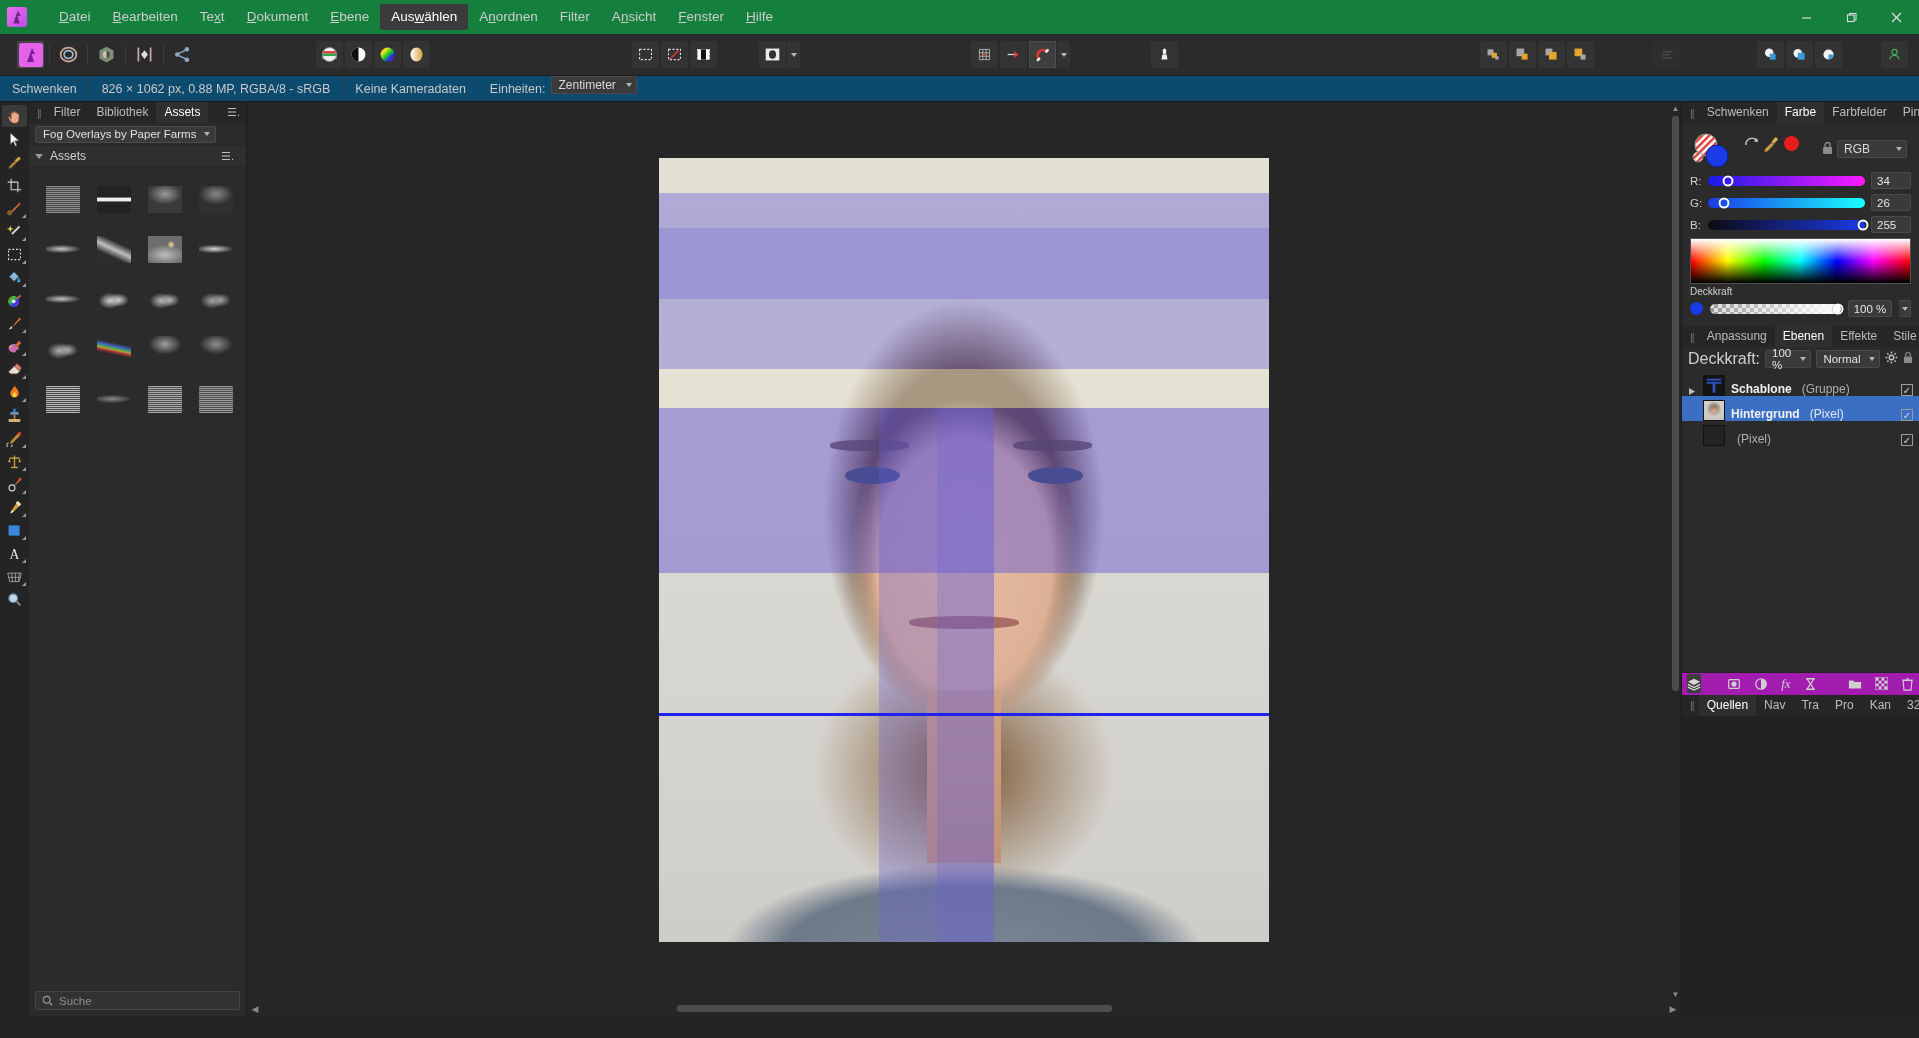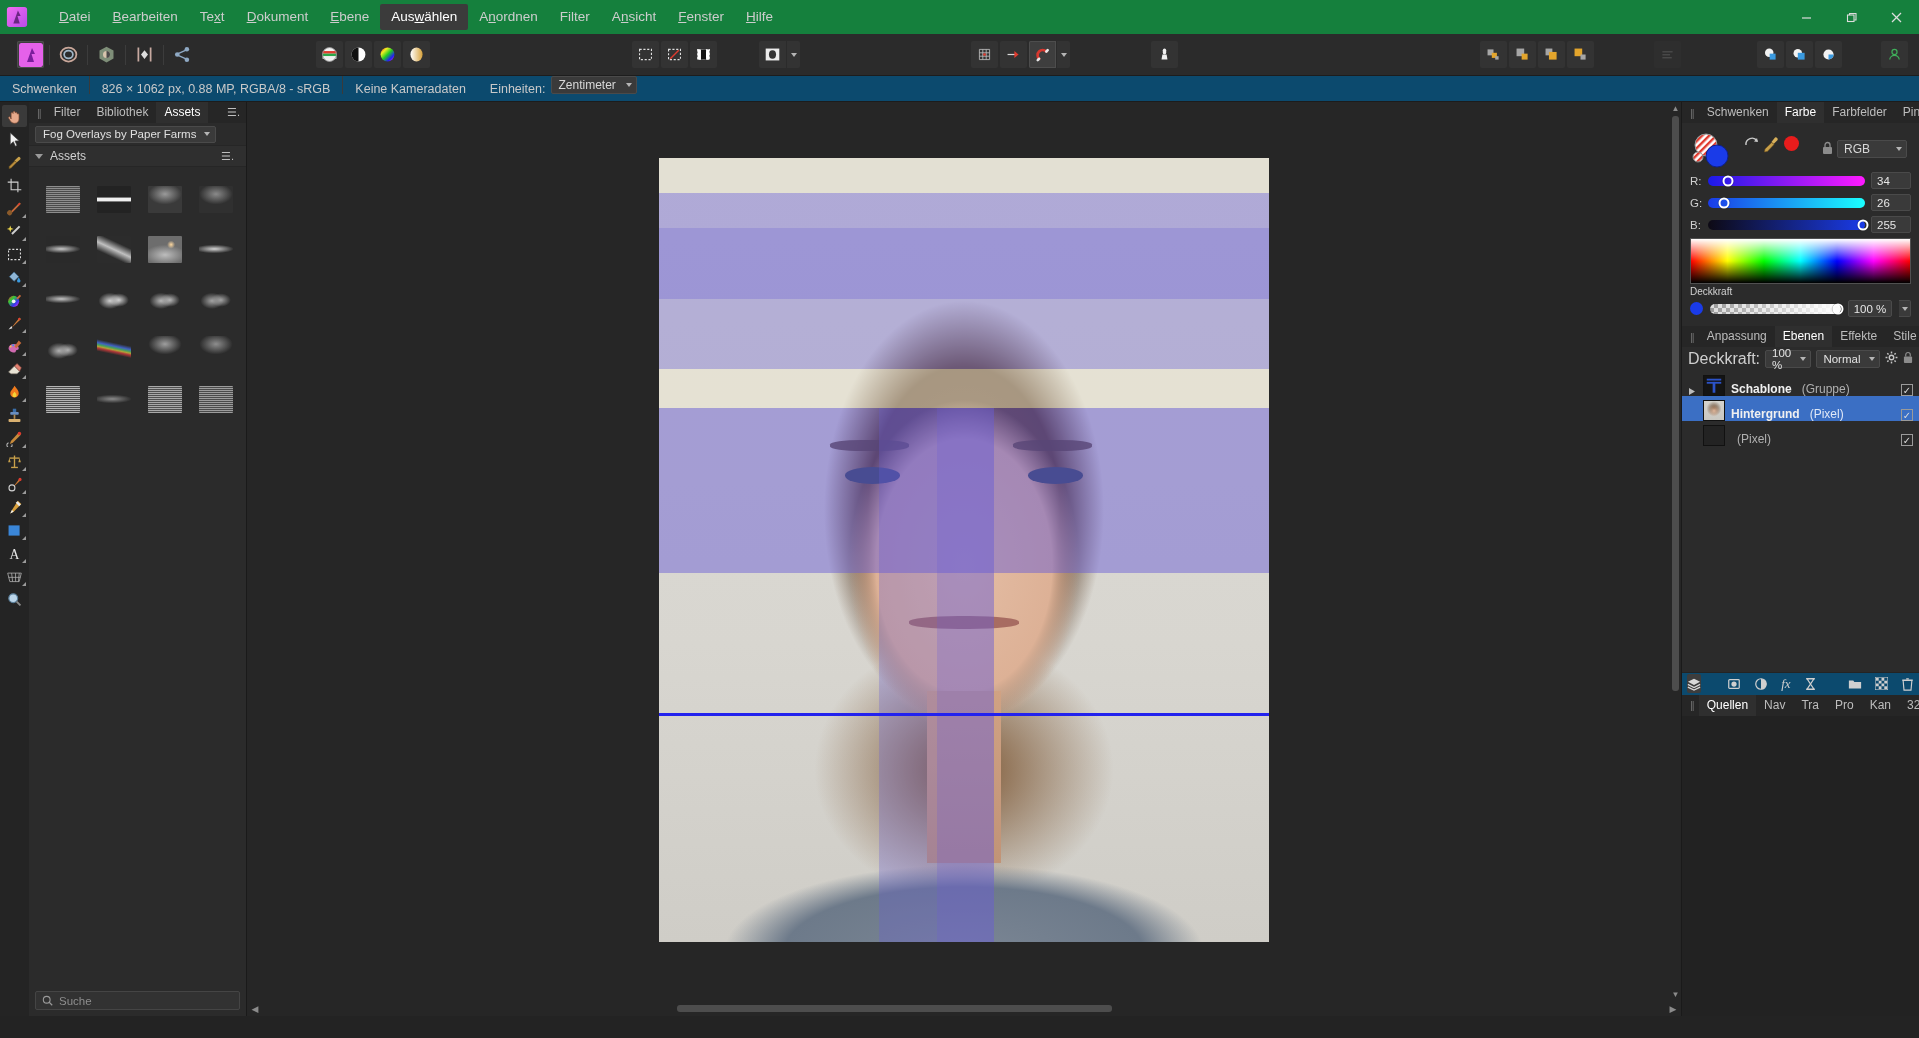--- a/index.html
+++ b/index.html
@@ -111,21 +111,21 @@
   .combo{ height:18px; background:#3a3a3a;border:1px solid #4a4a4a;border-radius:2px;display:flex;align-items:center;justify-content:space-between;padding:0 4px 0 6px;font-size:11.5px;color:#e2e2e2;}
   .layerlist{ flex:1; background:#2b2b2b; overflow:hidden; }
   .layerrow{ height:25px; display:flex; align-items:flex-end; padding:0 6px 0 4px; gap:6px; }
   .layerrow.sel{ background:#3b6fc4; }
   .ltri{ width:11px; display:flex; align-items:center; justify-content:center; }
   .lthumb{ width:22px; height:21px; border:1px solid #111; flex:none; }
   .lname{ font-size:12px; color:#f0f0f0; font-weight:bold; }
   .lkind{ font-size:12px; color:#b0b0b0; font-weight:normal; }
   .layerrow.sel .lkind{ color:#dfe8f7; }
   .lcheck{ margin-left:auto; width:12px;height:12px;border:1px solid #9a9a9a; display:flex;align-items:center;justify-content:center;font-size:10px;color:#dcdcdc;}
-  .layerbtns{ height:23px; background:#0c4a6e; display:flex; align-items:center; padding:0 5px; gap:13px; border-top:1px solid #242424;}
+  .layerbtns{ height:23px; background:#a21caf; display:flex; align-items:center; padding:0 5px; gap:13px; border-top:1px solid #242424;}
   .lbtn{ width:19px;height:19px; display:flex;align-items:center;justify-content:center; border-radius:2px; color:#cfcfcf; }
   .lbtn.sel{ background:#3d3d3d; }
   .bottompanel{ flex:1; background:#2b2b2b; }
   .bottomtabs{ height:21px; background:#262626; display:flex; align-items:center; padding-left:3px;}
   .rpbody{ background:#222; height:100%; }
 
   
   .statusbar{ height:22px; background:#232323; display:flex; align-items:center; padding:0 12px; font-size:12.5px; color:#c2c2c2; gap:5px;}
   .statusbar b{ color:#fff; }
   .statusright{ margin-left:auto; display:flex; gap:14px; align-items:center; color:#b8b8b8; }

